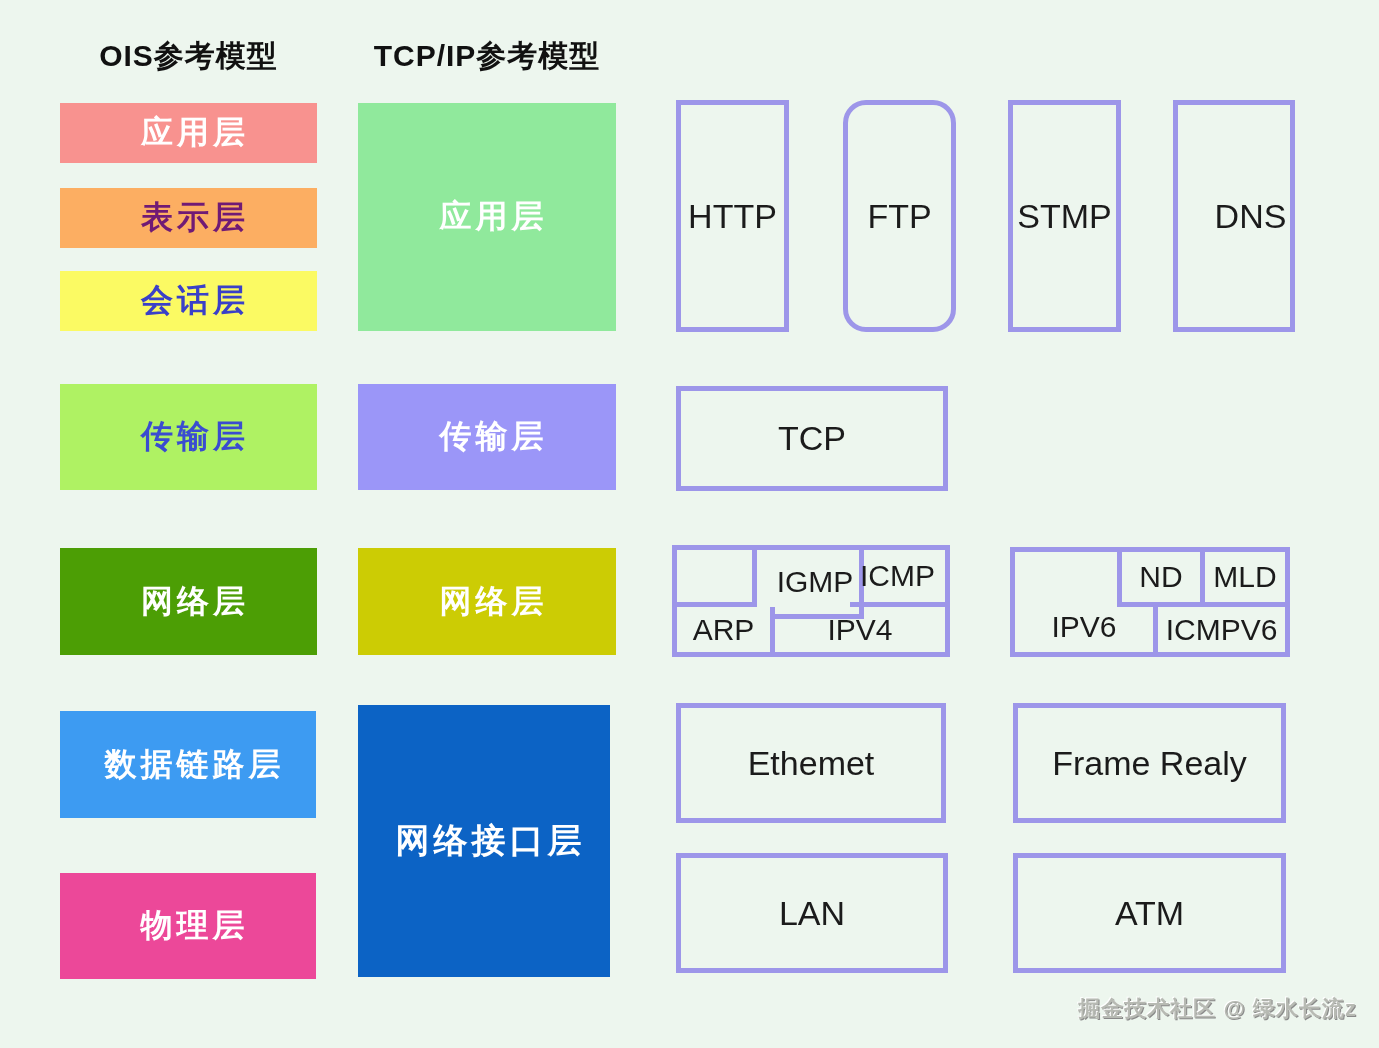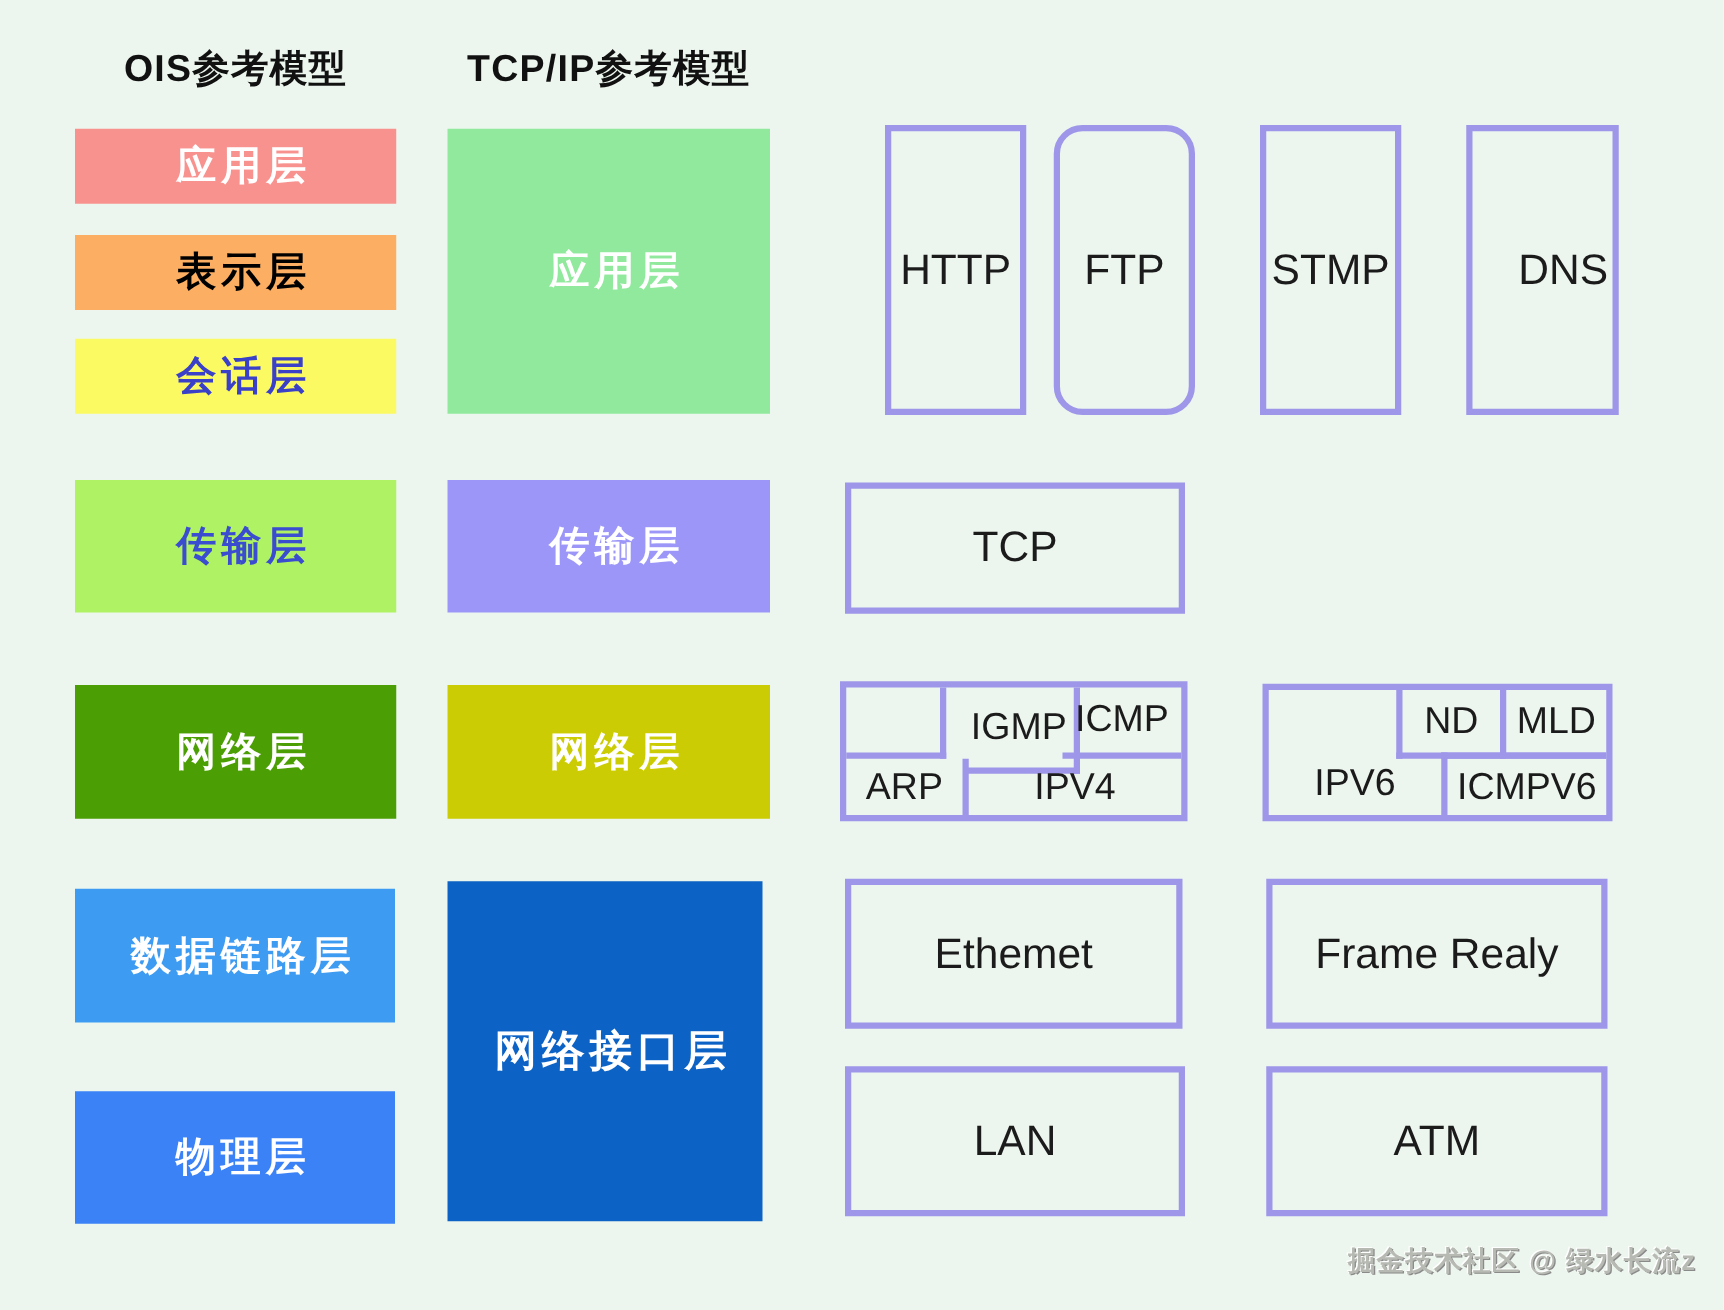--- a/index.html
+++ b/index.html
@@ -113,33 +113,33 @@
 </style>
 </head>
 <body>
 
 <div class="canvas" style="background: rgb(237, 246, 238);">
 
   <div class="model-title t-tcp">TCP/IP参考模型</div>
   <div class="model-title t-osi">OIS参考模型</div>
 
   <div class="layer osi0" style="background-color: rgb(248, 146, 143); color: rgb(255, 255, 255);">应用层</div>
-  <div class="layer osi1" style="background-color: rgb(252, 174, 98); color: #000000;">表示层</div>
+  <div class="layer osi1" style="background-color: rgb(252, 174, 98); color: #701a75;">表示层</div>
   <div class="layer osi2" style="background-color: rgb(251, 250, 99); color: rgb(58, 64, 200);">会话层</div>
   <div class="layer osi3" style="background-color: rgb(175, 242, 99); color: rgb(58, 76, 208);">传输层</div>
   <div class="layer osi4" style="background-color: rgb(76, 158, 5); color: rgb(255, 255, 255);">网络层</div>
   <div class="layer osi5" style="background-color: rgb(61, 155, 242); color: rgb(255, 255, 255);">数据链路层</div>
-  <div class="layer osi6" style="background-color: #3b82f6; color: rgb(255, 255, 255);">物理层</div>
+  <div class="layer osi6" style="background-color: #ec4899; color: rgb(255, 255, 255);">物理层</div>
 
   <div class="layer tcp0" style="background-color: rgb(144, 233, 156); color: rgb(255, 255, 255);">应用层</div>
   <div class="layer tcp1" style="background-color: rgb(155, 150, 248); color: rgb(255, 255, 255);">传输层</div>
   <div class="layer tcp2" style="background-color: rgb(204, 204, 4); color: rgb(255, 255, 255);">网络层</div>
   <div class="layer tcp3" style="background-color: rgb(12, 99, 197); color: rgb(255, 255, 255);">网络接口层</div>
 
-  <div class="pbox p-http" style="border-color: rgb(157, 150, 233); margin-left: 32px;">HTTP</div>
+  <div class="pbox p-http" style="border-color: rgb(157, 150, 233);">HTTP</div>
   <div class="pbox p-ftp" style="border-color: rgb(157, 150, 233);">FTP</div>
   <div class="pbox p-stmp" style="border-color: rgb(157, 150, 233);">STMP</div>
   <div class="pbox p-dns" style="border-color: rgb(157, 150, 233);">DNS</div>
 
   <div class="pbox p-tcp" style="border-color: rgb(157, 150, 233);">TCP</div>
 
   <div class="net-group g-left" style="border-color: rgb(157, 150, 233);">
     <div class="ncell nl-empty" style="border-color: rgb(157, 150, 233);"></div>
     <div class="ncell nl-igmp" style="border-color: rgb(157, 150, 233);">IGMP</div>
     <div class="ncell nl-icmp" style="border-color: rgb(157, 150, 233);">ICMP</div>

